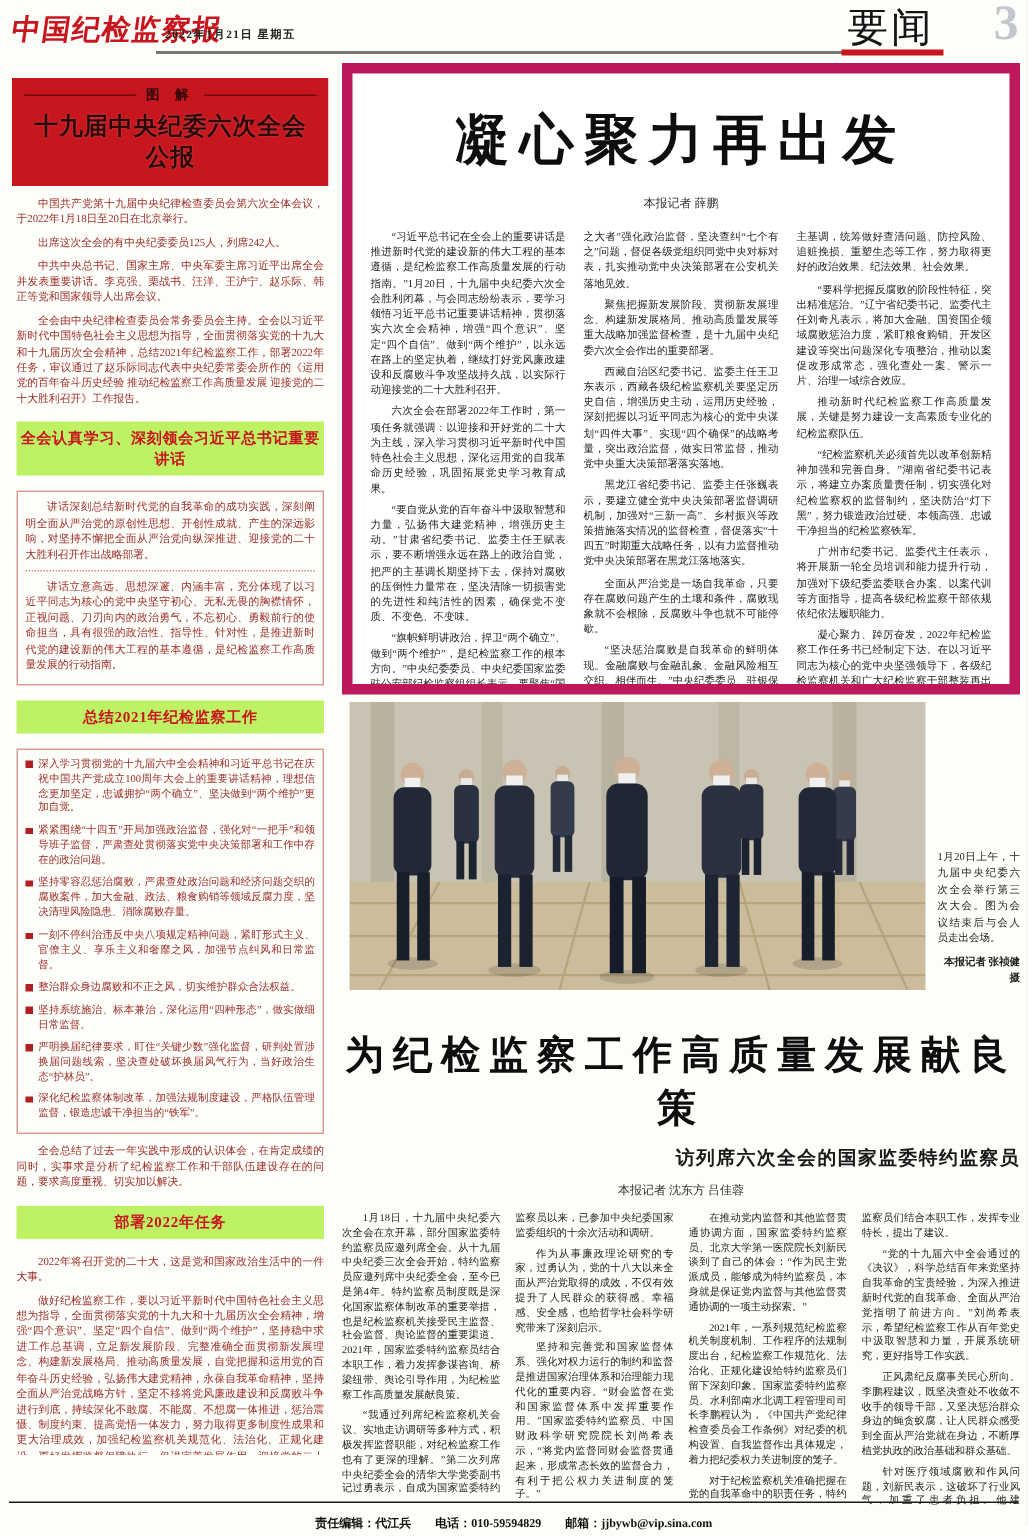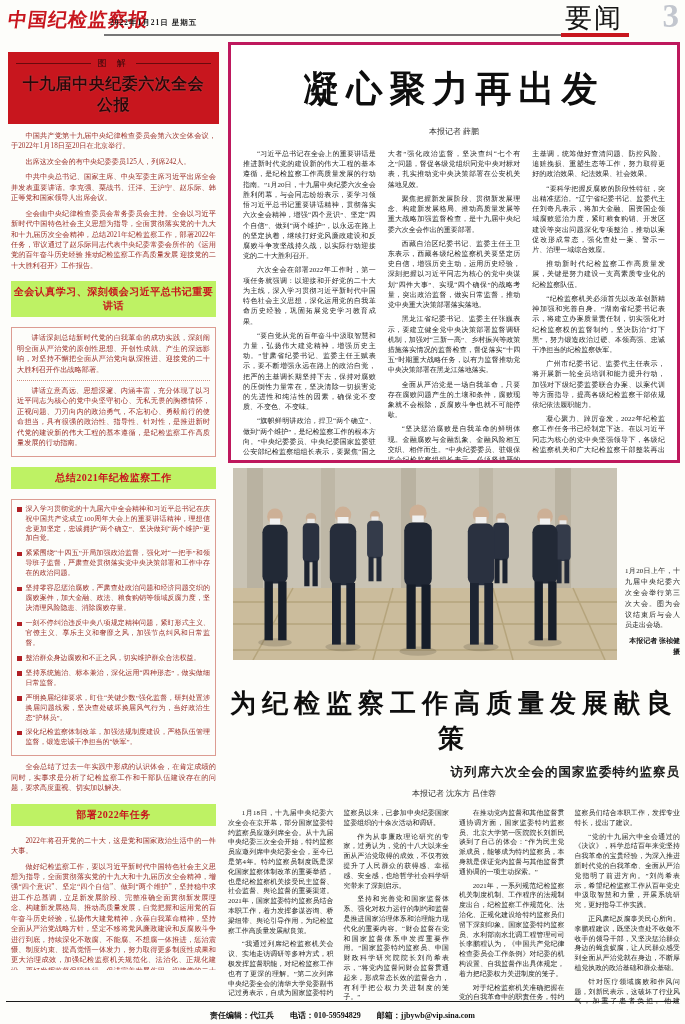--- a/index.html
+++ b/index.html
@@ -13,37 +13,37 @@
   .mdate{position:absolute;left:102px;top:14px;font-size:7.5px;font-weight:bold;color:#222;letter-spacing:1px;}
   .mrule{position:absolute;left:96px;right:88px;top:30px;height:1.5px;background:#777;}
   .section-title{position:absolute;right:56px;top:-4px;font-size:27px;color:#151515;letter-spacing:2px;}
   .section-bar{position:absolute;right:50px;top:29px;width:68px;height:4px;background:#c8161e;}
   .pagenum{position:absolute;right:0;top:-6px;font-size:33px;color:#c2c6ce;font-weight:bold;}
 
   
   .infographic{position:absolute;left:8px;top:52px;width:211px;height:918px;overflow:hidden;}
   .ig-head{background:#c8161e;padding:5px 8px 8px;}
   .ig-kicker{display:flex;align-items:center;gap:6px;justify-content:flex-end;
-             color:#30080a;font-weight:normal;font-size:9px;letter-spacing:4px;}
+             color:#30080a;font-weight:bold;font-size:9px;letter-spacing:4px;}
   .ig-kicker .kline{flex:1;height:1px;background:rgba(30,0,0,.55);}
   .ig-title{margin:4px 0 0;font-size:16px;font-weight:bold;color:#2d0708;text-align:center;letter-spacing:.5px;
             text-shadow:0 0 1px rgba(255,230,230,.4);}
   .ig-body{padding:7px 3px 0;color:#9a2d26;}
   .ig-body p{font-size:7.2px;line-height:1.45;text-align:justify;text-indent:2em;margin:0 0 5px;}
   .sect{margin-top:7px;}
   .sect-h{font-size:10px;font-weight:bold;color:#c8161e;background:#bef264;text-align:center;
           padding:4px 2px;letter-spacing:.5px;}
   .sect-box{border:1px solid #dc9c92;padding:5px 5px 2px;margin-top:3px;}
   .dotted{border:none;border-top:1px dotted #cf8d80;margin:5px 0;}
   .blist{list-style:none;margin:0;padding:0;}
   .blist li{display:flex;gap:4px;font-size:7px;line-height:1.42;margin:0 0 5px;text-align:justify;}
   .bmark{width:4.5px;height:4.5px;background:#b01f24;flex:none;margin-top:2.5px;}
 
   
-  .lead{position:absolute;left:228px;top:42px;width:452px;height:421px;border:3px solid #be185d;
+  .lead{position:absolute;left:228px;top:42px;width:452px;height:421px;border:7px solid #be185d;
         box-sizing:border-box;background:#fff;padding:12px 12px 6px;overflow:hidden;}
   .lead h1{text-align:center;font-size:36px;font-weight:900;color:#0e0e0e;letter-spacing:7px;margin:8px 0 12px;}
   .byline{text-align:center;font-size:8px;color:#333;margin:0 0 12px;}
   .cols3{column-count:3;column-gap:12px;height:318px;overflow:hidden;
          font-size:7px;line-height:1.46;color:#1d1d1d;text-align:justify;}
   .cols3 p{margin:0 0 4px;text-indent:2em;}
 
   
   .photo-row{position:absolute;left:233px;top:468px;width:447px;height:192px;display:flex;gap:8px;}
   .photo-row figure{margin:0;width:384px;height:192px;overflow:hidden;background:#d8d2c4;}

